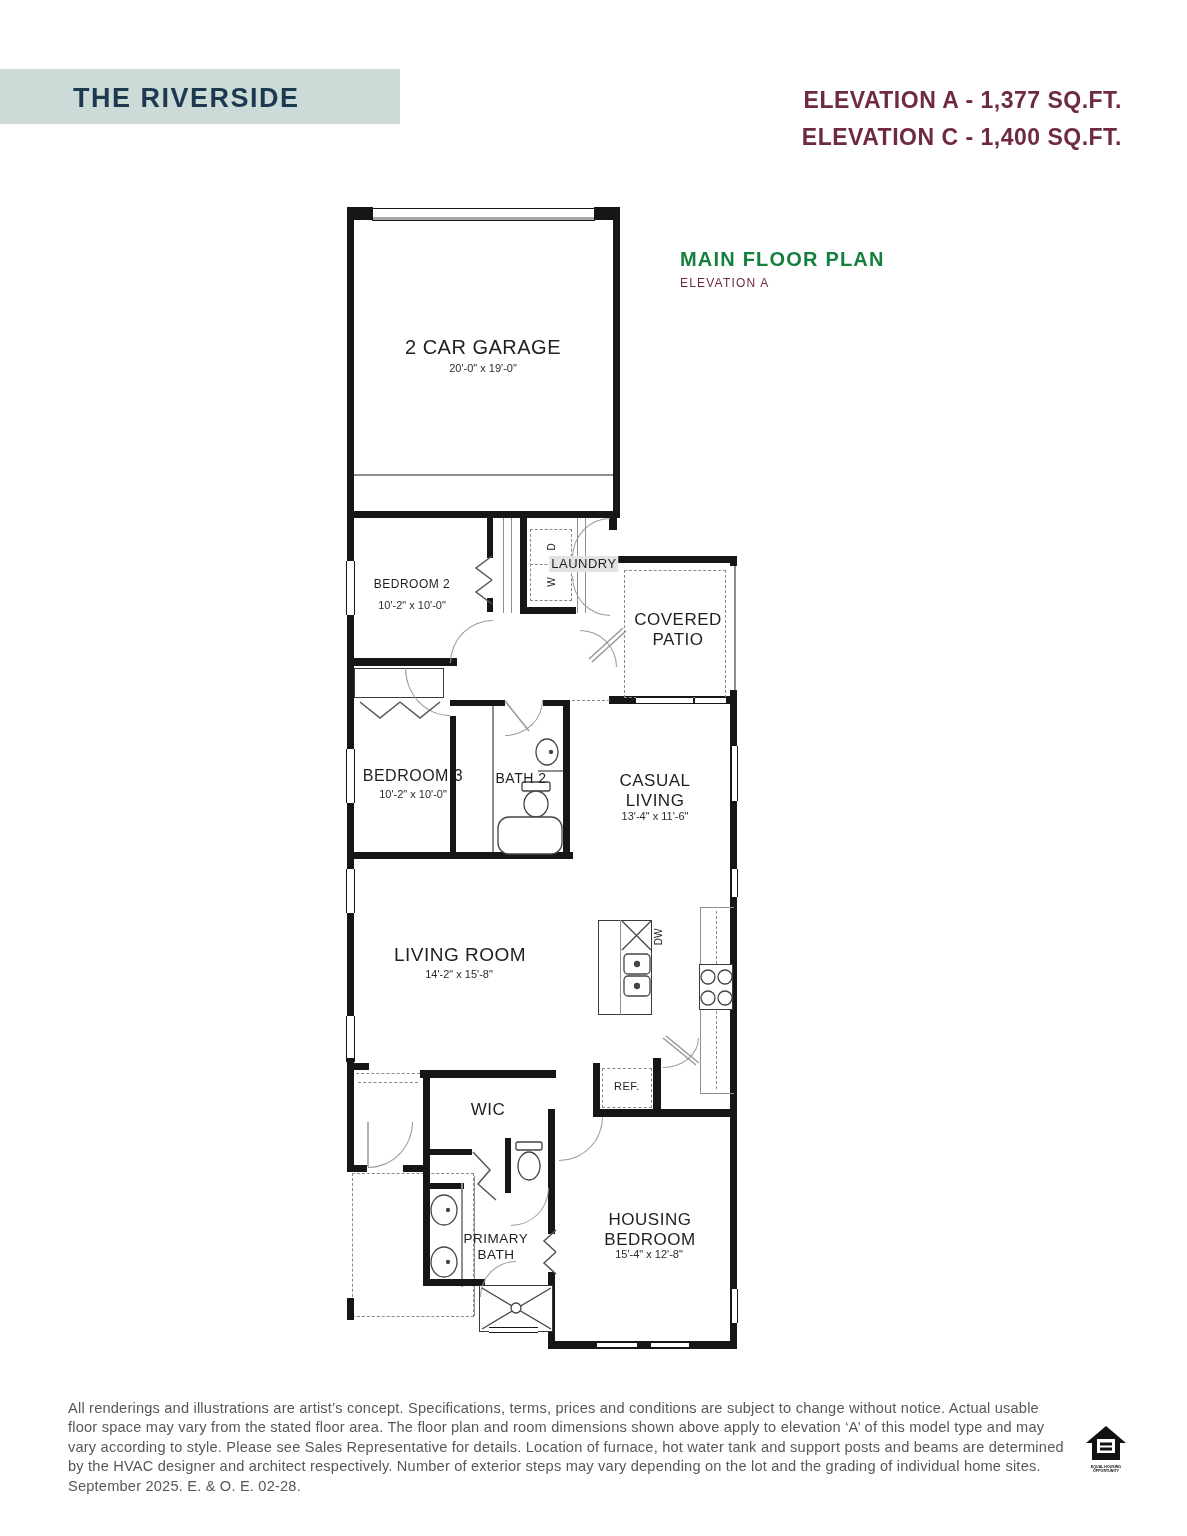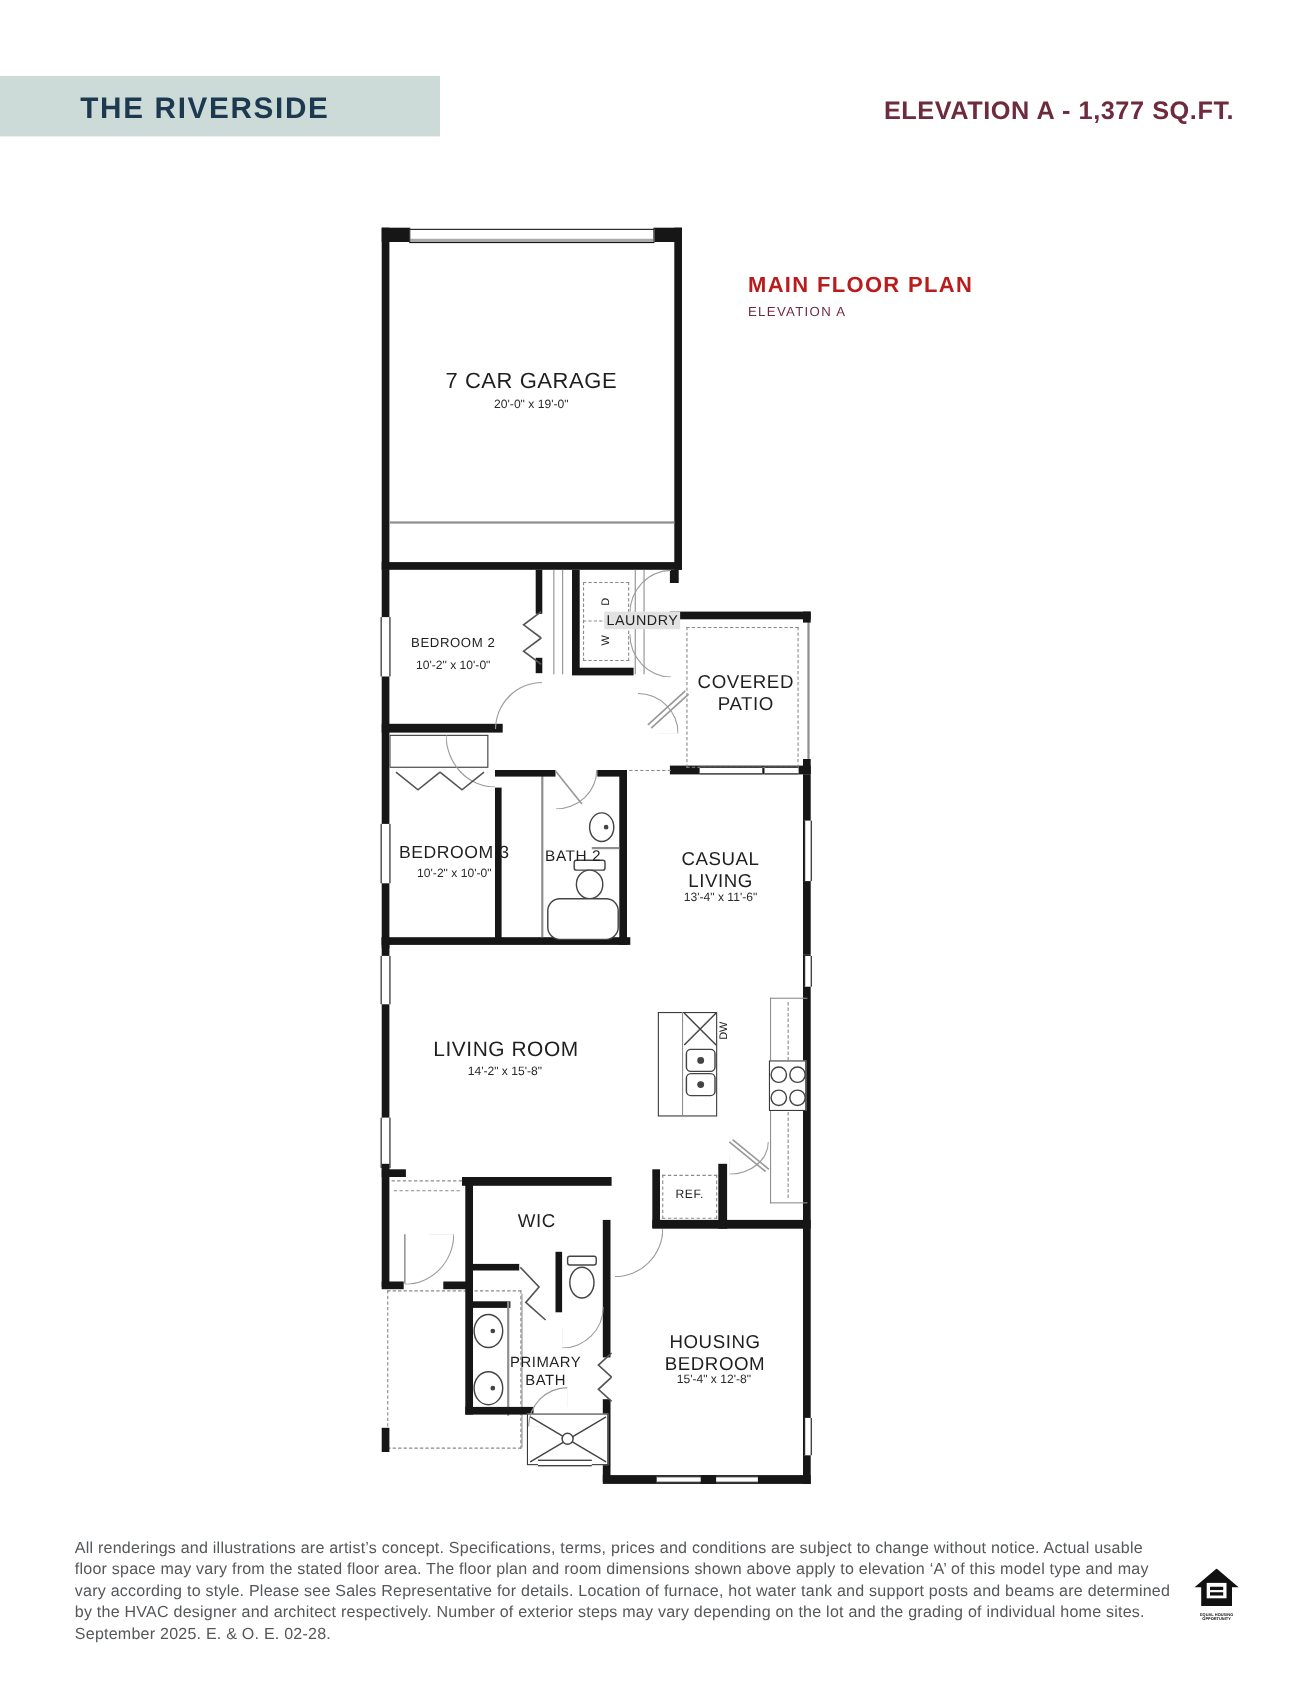--- a/index.html
+++ b/index.html
@@ -5,21 +5,21 @@
   html,body{margin:0;padding:0;}
   body{width:1187px;height:1536px;position:relative;background:#fff;
        font-family:"Liberation Sans",sans-serif;overflow:hidden;}
   .abs{position:absolute;}
   
   .banner{position:absolute;left:0;top:69px;width:400px;height:55px;background:#ccdbd7;}
   .title{position:absolute;left:73px;top:83px;font-size:27px;font-weight:600;color:#1d3950;letter-spacing:1.5px;text-align:center;}
   .elevs{position:absolute;right:65px;top:82px;text-align:right;font-size:23px;line-height:36.5px;
          font-weight:600;color:#6f2b3e;letter-spacing:.5px;}
   .plan-head{position:absolute;left:680px;top:248px;}
-  .plan-head .t1{font-size:20px;font-weight:700;color:#b91c1c;letter-spacing:1.2px;}
+  .plan-head .t1{font-size:20px;font-weight:700;color:#15803d;letter-spacing:1.2px;}
   .plan-head .t2{font-size:12px;color:#6f2b3e;letter-spacing:1.2px;margin-top:5px;}
   
   .wall{position:absolute;background:#161616;}
   .thin{position:absolute;background:#8f8f8f;}
   .tbox{position:absolute;border:1.2px solid #3a3a3a;background:#fff;box-sizing:border-box;}
   .win-v{position:absolute;background:#fff;border-left:1.5px solid #161616;border-right:1.5px solid #161616;box-sizing:border-box;}
   .win-h{position:absolute;background:#fff;border-top:1.5px solid #161616;border-bottom:1.5px solid #161616;box-sizing:border-box;}
   .sill{position:absolute;background:#161616;}
   .gdoor{position:absolute;background:#fff;border:1.2px solid #161616;box-shadow:inset 0 -3px 0 #aaa;box-sizing:border-box;}
   .dashed{position:absolute;border:1.5px dashed #8a8a8a;box-sizing:border-box;}
@@ -46,20 +46,21 @@
              width:44px;font-weight:700;}
   svg.overlay{position:absolute;left:0;top:0;pointer-events:none;}
 </style>
 </head>
 <body>
 
 <div class="banner"></div>
 <div class="title">THE RIVERSIDE</div>
 <div class="elevs">
   <div>ELEVATION A - 1,377 SQ.FT.</div>
+  <div>ELEVATION C - 1,400 SQ.FT.</div>
 </div>
 <div class="plan-head">
   <div class="t1">MAIN FLOOR PLAN</div>
   <div class="t2">ELEVATION A</div>
 </div>
 
 <div class="abs" style="left:0;top:0;width:1187px;height:1536px;">
 
   <div class="wall" style="left:347px;top:207px;width:7px;height:311px;"></div>
   <div class="wall" style="left:613px;top:207px;width:7px;height:311px;"></div>
@@ -200,21 +201,21 @@
       <circle cx="448" cy="1210" r="1.5" fill="#444"></circle>
       <ellipse cx="444" cy="1262" rx="13" ry="15"></ellipse>
       <circle cx="448" cy="1262" r="1.5" fill="#444"></circle>
       <rect x="516" y="1142" width="26" height="8" rx="2"></rect>
       <ellipse cx="529" cy="1166" rx="11" ry="14"></ellipse>
       <path fill="none" d="M482,1288 L551,1329 M551,1288 L482,1329"></path>
       <circle cx="516" cy="1308" r="5"></circle>
     </g>
   </svg>
 
-  <div class="rl" style="left:483px;top:335px;font-size:20px;">7 CAR GARAGE</div>
+  <div class="rl" style="left:483px;top:335px;font-size:20px;">2 CAR GARAGE</div>
   <div class="dims" style="left:483px;top:362px;">20'-0" x 19'-0"</div>
 
   <div class="rl" style="left:412px;top:577px;font-size:12px;">BEDROOM 2</div>
   <div class="dims" style="left:412px;top:599px;">10'-2" x 10'-0"</div>
 
   <div class="rl lau-bg" style="left:584px;top:556px;font-size:13px;">LAUNDRY</div>
   <div class="rot" style="left:551px;top:547px;">D</div>
   <div class="rot" style="left:551px;top:582px;">W</div>
 
   <div class="rl wrap" style="left:678px;top:610px;width:110px;font-size:17px;">COVERED PATIO</div>

